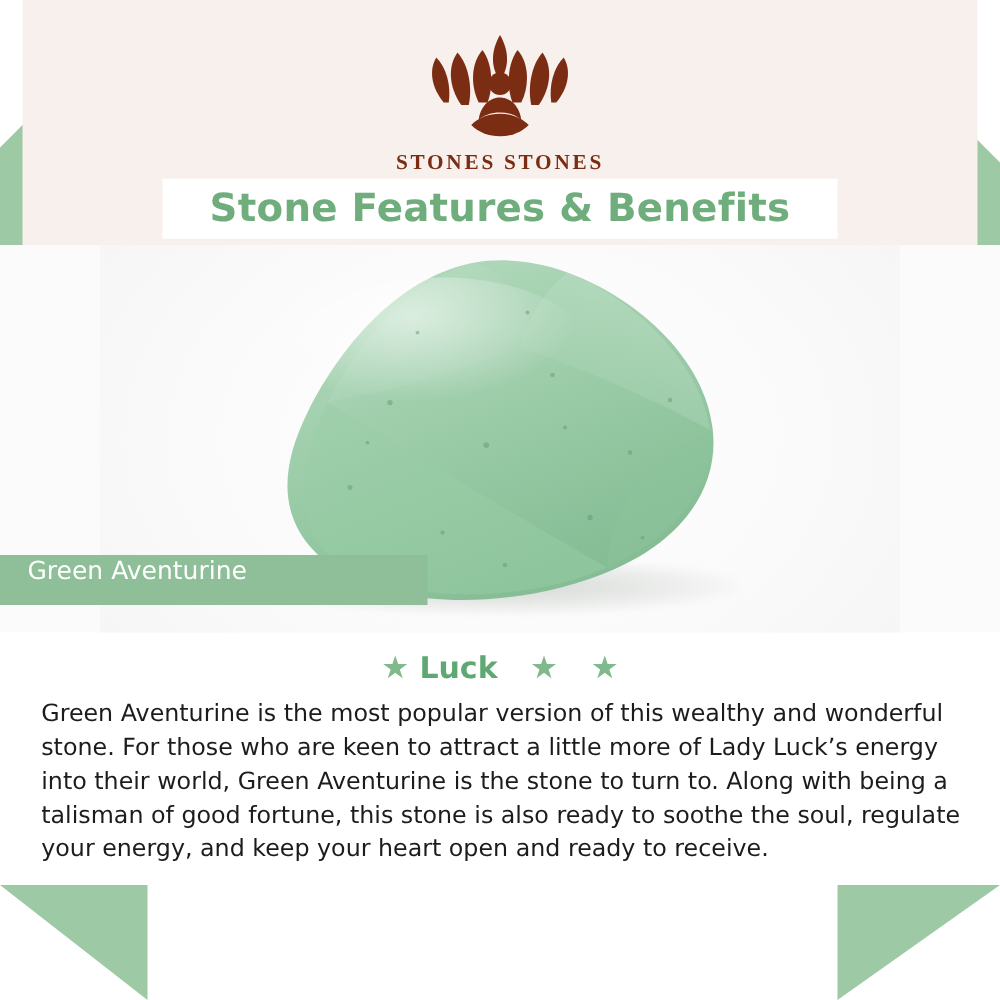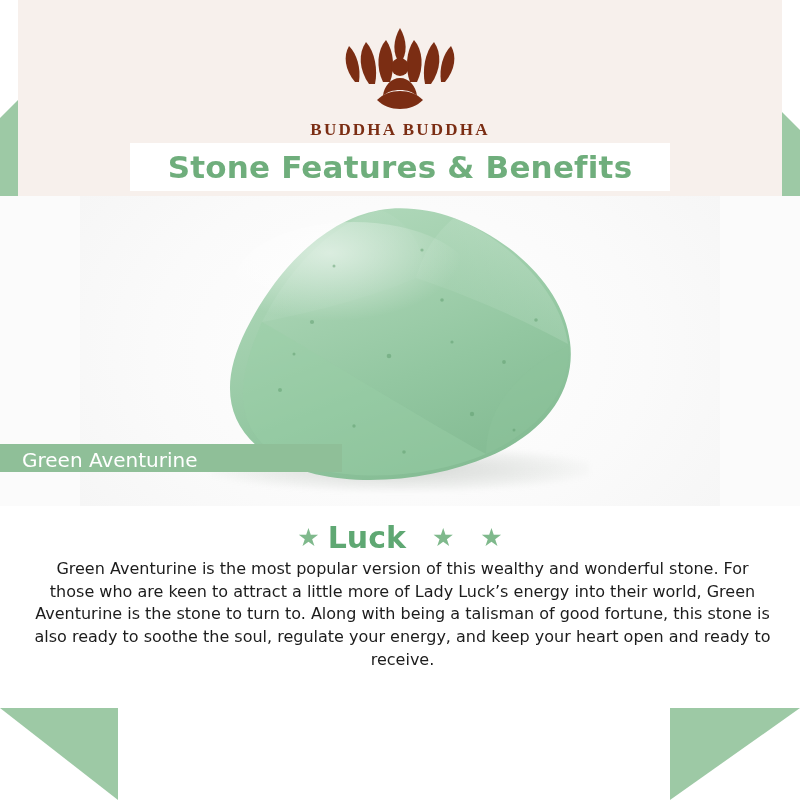--- a/index.html
+++ b/index.html
@@ -176,27 +176,27 @@
     height: 46px;
     background: radial-gradient(ellipse at 50% 50%, rgba(120,130,120,0.30) 0%, rgba(150,160,150,0.12) 55%, rgba(255,255,255,0) 75%);
     filter: blur(2px);
   }
 
   
   .label-bar {
     position: absolute;
     left: 0;
     top: 444px;
-    height: 28px;
+    height: 40px;
     min-width: 280px;
     padding-left: 22px;
     padding-right: 40px;
     background: #8fbf98;
     display: flex;
-    align-items: flex-end;
+    align-items: flex-start;
   }
   .label-bar span {
     color: #ffffff;
     font-size: 20px;
     font-family: "DejaVu Sans", sans-serif;
   }
 
   
   .benefits {
     position: absolute;
@@ -213,36 +213,36 @@
     align-items: center;
     gap: 8px;
   }
   .benefit .star {
     color: #7fb98c;
     font-size: 25px;
     line-height: 1;
   }
   .benefit .bname {
     color: #5fa873;
-    font-size: 30px;
+    font-size: 24px;
     font-weight: bold;
     font-family: "DejaVu Sans", sans-serif;
   }
 
   
   .body-text {
     position: absolute;
     left: 33px;
     right: 28px;
     top: 558px;
-    font-size: 16px;
+    font-size: 19px;
     line-height: 1.42;
     color: #1c1c1c;
     font-family: "DejaVu Sans", sans-serif;
-    text-align: center;
+    text-align: left;
   }
 </style>
 </head>
 <body>
 
 <div class="page">
 
   <div class="corner corner-tl">
     <div class="corner-tl-notch"></div>
   </div>
@@ -272,21 +272,21 @@
 
         <path d="M75 8 C68 20 67 34 75 44 C83 34 82 20 75 8 Z"></path>
 
         <circle cx="75" cy="47" r="9"></circle>
 
         <path d="M75 58 C66 58 59 66 58 76 C62 72 68 70 75 70 C82 70 88 72 92 76 C91 66 84 58 75 58 Z"></path>
 
         <path d="M52 80 C58 74 66 71 75 71 C84 71 92 74 98 80 C92 86 84 89 75 89 C66 89 58 86 52 80 Z"></path>
       </g>
     </svg>
-    <div class="logo-text">BUDDHA BUDDHA</div>
+    <div class="logo-text">STONES STONES</div>
   </div>
 
   <div class="title-band">
     <div class="title-text">Stone Features &amp; Benefits</div>
   </div>
 
   <div class="stone-area">
     <div class="stone-bg-soft"></div>
     <div class="stone-shadow"></div>
     <svg class="stone" viewBox="0 0 420 290">

